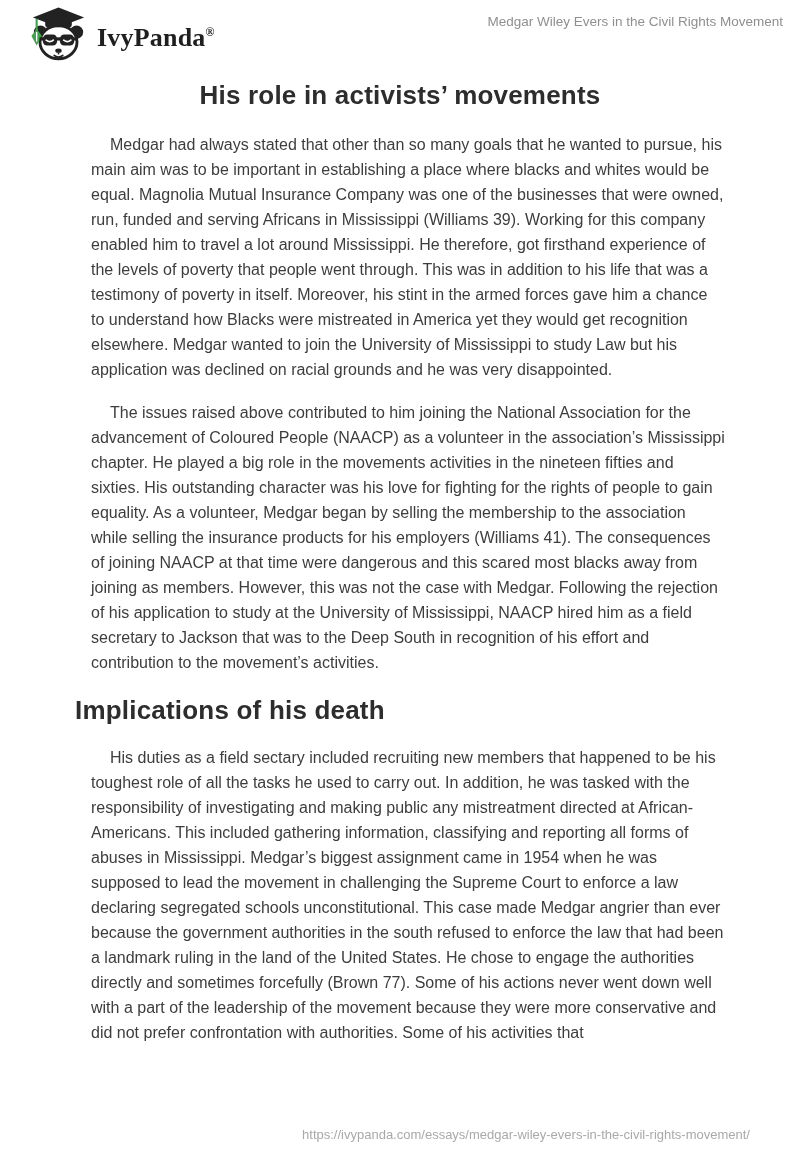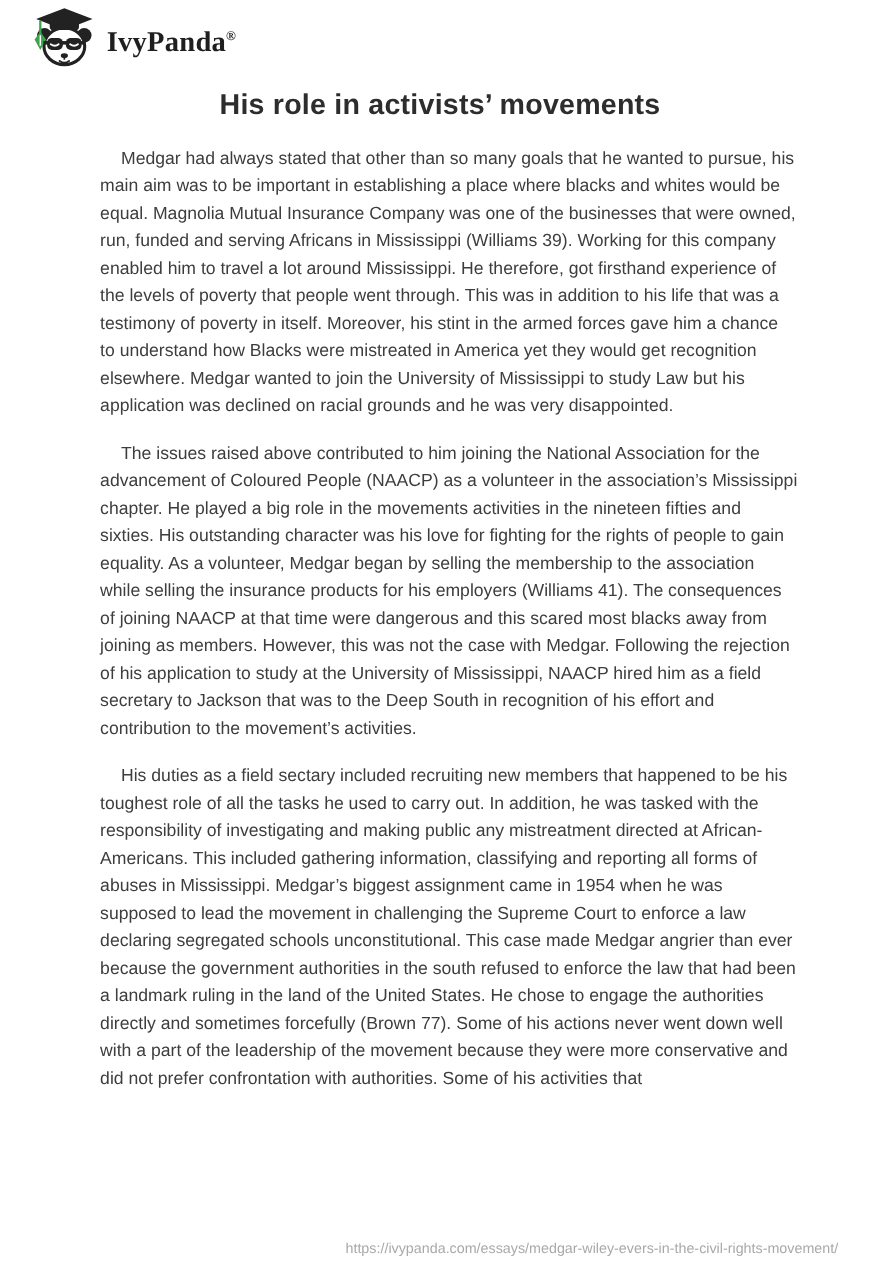--- a/index.html
+++ b/index.html
@@ -38,21 +38,21 @@
     font-size:26px;font-weight:700;color:var(--heading-ink);
     line-height:34px;letter-spacing:.2px;
   }
   .essay h1{margin:8px 0 20px 0;text-align:center;}
   .essay h2{margin:14px 0 18px 0;}
   .essay p{
     font-size:16px;line-height:25px;color:var(--body-ink);
     text-indent:19px;margin:0 0 18px 16px;text-align:left;
   }
   
-  .page-footer{position:absolute;right:38px;top:1127px;margin-left:12px;}
+  .page-footer{position:absolute;right:50px;top:1127px;margin-left:12px;}
   .source-url{font-size:13px;color:var(--muted-footer);}
   
   .ink{fill:#222222;}
   .ink-stroke{stroke:#222222;}
   .tassel-fill{fill:var(--tassel-green);}
   .tassel-stroke{stroke:var(--tassel-green);}
 </style>
 </head>
 <body>
 
@@ -81,24 +81,26 @@
       <rect class="ink" x="31.5" y="29.5" width="15" height="11.5" rx="4.5"></rect>
       <path d="M17,35.5 q4,3 7.5,0" stroke="#ffffff" stroke-width="1.8" fill="none" stroke-linecap="round"></path>
       <path d="M35.5,35.5 q4,3 7.5,0" stroke="#ffffff" stroke-width="1.8" fill="none" stroke-linecap="round"></path>
 
       <ellipse class="ink" cx="30" cy="46.5" rx="3.4" ry="2.3"></ellipse>
       <line class="ink-stroke" x1="30" y1="48.5" x2="30" y2="50.5" stroke-width="1.6"></line>
       <path d="M25.5,51.5 q4.5,3.6 9,0" class="ink-stroke" stroke-width="1.8" fill="none" stroke-linecap="round"></path>
     </svg>
     <div class="brand-text"><span>IvyPanda</span><sup>®</sup></div>
   </div>
+  <div class="doc-title">Medgar Wiley Evers in the Civil Rights Movement</div>
 </header>
 
 <main class="essay">
   <h1>His role in activists’ movements</h1>
   <p>Medgar had always stated that other than so many goals that he wanted to pursue, his main aim was to be important in establishing a place where blacks and whites would be equal. Magnolia Mutual Insurance Company was one of the businesses that were owned, run, funded and serving Africans in Mississippi (Williams 39). Working for this company enabled him to travel a lot around Mississippi. He therefore, got firsthand experience of the levels of poverty that people went through. This was in addition to his life that was a testimony of poverty in itself. Moreover, his stint in the armed forces gave him a chance to understand how Blacks were mistreated in America yet they would get recognition elsewhere. Medgar wanted to join the University of Mississippi to study Law but his application was declined on racial grounds and he was very disappointed.</p>
   <p>The issues raised above contributed to him joining the National Association for the advancement of Coloured People (NAACP) as a volunteer in the association’s Mississippi chapter. He played a big role in the movements activities in the nineteen fifties and sixties. His outstanding character was his love for fighting for the rights of people to gain equality. As a volunteer, Medgar began by selling the membership to the association while selling the insurance products for his employers (Williams 41). The consequences of joining NAACP at that time were dangerous and this scared most blacks away from joining as members. However, this was not the case with Medgar. Following the rejection of his application to study at the University of Mississippi, NAACP hired him as a field secretary to Jackson that was to the Deep South in recognition of his effort and contribution to the movement’s activities.</p>
+  <h2>Implications of his death</h2>
   <p>His duties as a field sectary included recruiting new members that happened to be his toughest role of all the tasks he used to carry out. In addition, he was tasked with the responsibility of investigating and making public any mistreatment directed at African-Americans. This included gathering information, classifying and reporting all forms of abuses in Mississippi. Medgar’s biggest assignment came in 1954 when he was supposed to lead the movement in challenging the Supreme Court to enforce a law declaring segregated schools unconstitutional. This case made Medgar angrier than ever because the government authorities in the south refused to enforce the law that had been a landmark ruling in the land of the United States. He chose to engage the authorities directly and sometimes forcefully (Brown 77). Some of his actions never went down well with a part of the leadership of the movement because they were more conservative and did not prefer confrontation with authorities. Some of his activities that</p>
 </main>
 
 <footer class="page-footer">
   <div class="source-url">https://ivypanda.com/essays/medgar-wiley-evers-in-the-civil-rights-movement/</div>
 </footer>
 
 </body></html>

